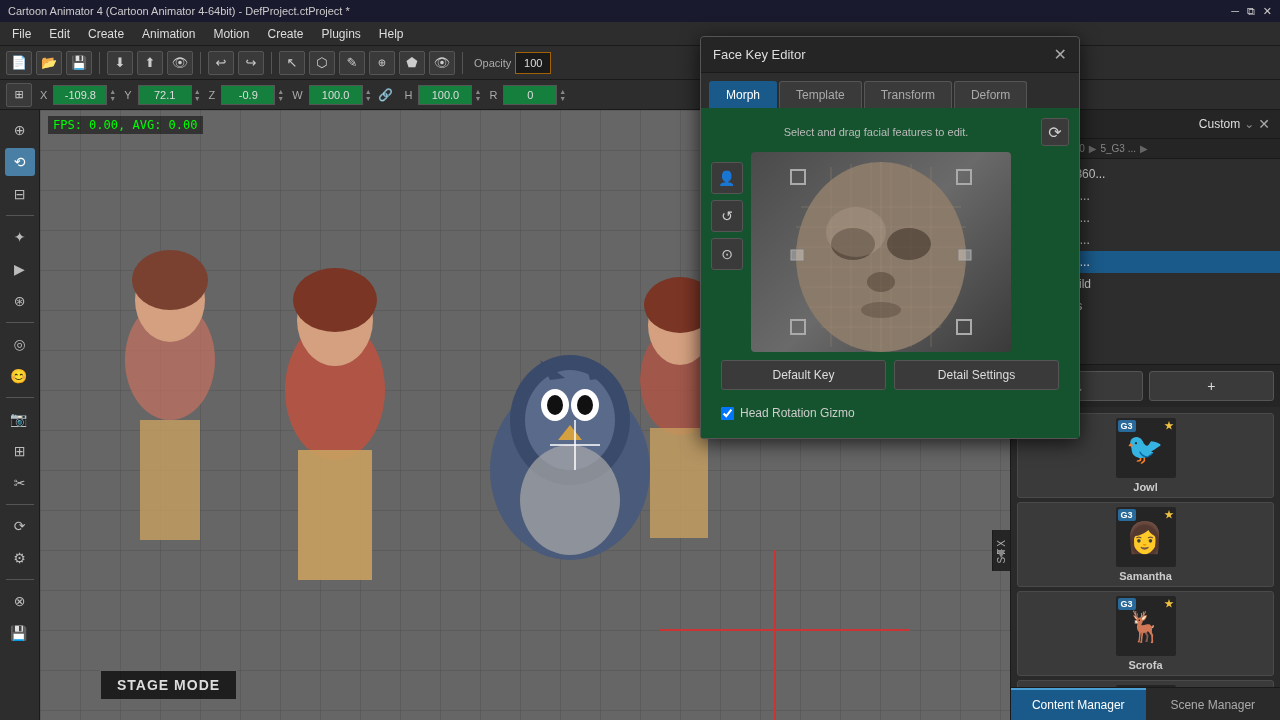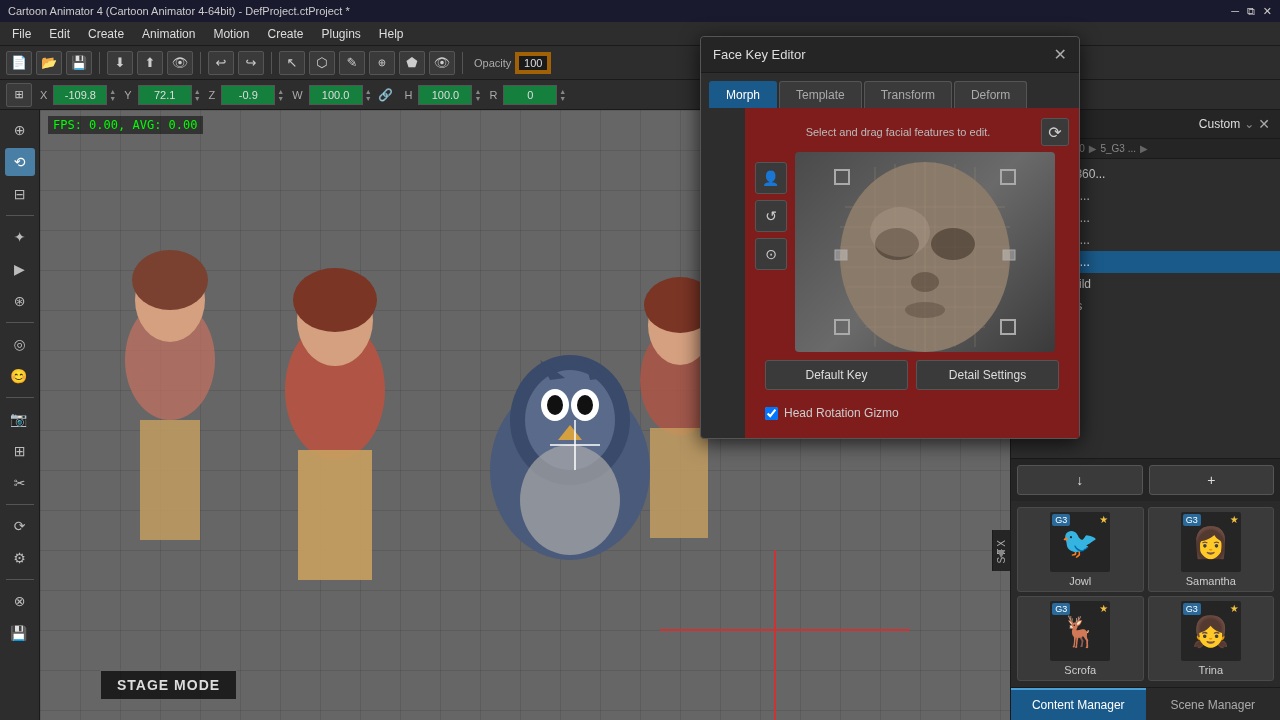--- a/index.html
+++ b/index.html
@@ -12,21 +12,21 @@
 
     
     #menubar { background: #2d2d2d; height: 24px; display: flex; align-items: center; padding: 0 4px; gap: 2px; border-bottom: 1px solid #1a1a1a; }
     .menu-item { padding: 2px 8px; cursor: pointer; color: #ddd; font-size: 12px; }
 
     
     #toolbar { background: #2d2d2d; height: 34px; display: flex; align-items: center; padding: 0 6px; gap: 4px; border-bottom: 1px solid #1a1a1a; }
     .tool-btn { background: #3a3a3a; border: 1px solid #555; color: #ccc; width: 26px; height: 24px; display: flex; align-items: center; justify-content: center; cursor: pointer; font-size: 13px; border-radius: 2px; }
     .tool-separator { width: 1px; height: 22px; background: #555; margin: 0 3px; }
     .opacity-label { color: #aaa; font-size: 11px; margin-left: 4px; }
-    .opacity-value { background: #1a1a1a; border: 4px solid #a16207; color: #ddd; width: 36px; height: 22px; text-align: center; font-size: 11px; display: flex; align-items: center; justify-content: center; }
+    .opacity-value { background: #1a1a1a; border: 1px solid #a16207; color: #ddd; width: 36px; height: 22px; text-align: center; font-size: 11px; display: flex; align-items: center; justify-content: center; }
 
     
     #transformbar { background: #2d2d2d; height: 30px; display: flex; align-items: center; padding: 0 6px; gap: 4px; border-bottom: 1px solid #1a1a1a; }
     .transform-group { display: flex; align-items: center; gap: 2px; }
     .transform-label { color: #aaa; font-size: 11px; padding: 0 4px; }
     .transform-input { background: #15803d; border: 1px solid #555; color: #ddd; width: 54px; height: 20px; text-align: center; font-size: 11px; display: flex; align-items: center; justify-content: center; }
     .transform-arrows { display: flex; flex-direction: column; }
     .transform-arrows span { font-size: 7px; color: #888; cursor: pointer; line-height: 1; }
     .link-icon { color: #888; font-size: 12px; padding: 0 3px; }
 
@@ -47,41 +47,41 @@
     #stage-mode { position: absolute; bottom: 20px; left: 60px; background: rgba(0,0,0,0.7); color: #ddd; padding: 6px 16px; font-size: 14px; font-weight: bold; letter-spacing: 1px; border: 1px solid #666; }
 
     
     #right-panel { width: 270px; background: #2d2d2d; display: flex; flex-direction: column; border-left: 1px solid #1a1a1a; }
 
     
     #scene-list { flex: 1; overflow-y: auto; padding: 4px 0; }
     .scene-item { padding: 4px 8px 4px 16px; cursor: pointer; display: flex; align-items: center; gap: 6px; font-size: 12px; color: #ccc; }
     .scene-item.active { background: #1a5a8a; color: white; }
     .scene-item .arrow { font-size: 10px; color: #888; margin-right: 2px; }
-    #content-grid { display: grid; grid-template-columns: repeat(2, 1fr); gap: 4px; padding: 6px; background: #2a2a2a; max-height: 280px; overflow-y: auto; }
+    #content-grid { display: grid; grid-template-columns: repeat(1, 1fr); gap: 4px; padding: 6px; background: #2a2a2a; max-height: 280px; overflow-y: auto; font-weight: bold; }
     .content-item { background: #3a3a3a; border: 1px solid #4a4a4a; border-radius: 3px; display: flex; flex-direction: column; align-items: center; padding: 4px; cursor: pointer; }
     .content-item-thumb { width: 60px; height: 60px; background: #252525; border-radius: 2px; display: flex; align-items: center; justify-content: center; font-size: 28px; position: relative; }
     .content-item-label { font-size: 11px; color: #ccc; margin-top: 3px; text-align: center; }
     .g3-badge { position: absolute; top: 2px; left: 2px; background: #2a6a9a; color: white; font-size: 9px; padding: 1px 3px; border-radius: 2px; }
     .star-badge { position: absolute; top: 2px; right: 2px; color: #f0c040; font-size: 10px; }
     
     
     #manager-tabs { display: flex; border-top: 1px solid #1a1a1a; }
     .manager-tab { flex: 1; padding: 8px; text-align: center; cursor: pointer; font-size: 12px; background: #2a2a2a; color: #aaa; border-top: 2px solid transparent; }
     .manager-tab.active { background: #1a5a8a; color: white; border-top: 2px solid #4a9fd4; }
 
     
     #face-key-editor { position: absolute; top: 36px; left: 700px; width: 380px; background: #2d2d2d; border: 1px solid #555; border-radius: 4px; box-shadow: 0 4px 20px rgba(0,0,0,0.7); z-index: 100; }
     #fke-titlebar { background: #252525; padding: 8px 12px; display: flex; align-items: center; justify-content: space-between; border-radius: 4px 4px 0 0; border-bottom: 1px solid #1a1a1a; }
     #fke-title { color: #ddd; font-size: 13px; }
     #fke-close { color: #aaa; cursor: pointer; font-size: 16px; }
     #fke-tabs { display: flex; gap: 2px; padding: 8px 8px 0; background: #2d2d2d; }
     .fke-tab { padding: 6px 16px; background: #3a3a3a; color: #aaa; border-radius: 3px 3px 0 0; cursor: pointer; font-size: 12px; border: 1px solid #555; border-bottom: none; }
     .fke-tab.active { background: #1a5a8a; color: white; border-color: #1a5a8a; }
-    #fke-content { padding: 10px; background: #7f1d1d; margin-left: 44px; }
+    #fke-content { padding: 10px; background: #14532d; }
     #fke-hint { color: #bbb; font-size: 12px; text-align: center; margin-bottom: 8px; }
     #fke-face-area { display: flex; align-items: flex-start; gap: 8px; }
     #fke-side-tools { display: flex; flex-direction: column; gap: 6px; padding-top: 10px; }
     .fke-tool-btn { width: 32px; height: 32px; background: #3a3a3a; border: 1px solid #555; border-radius: 3px; display: flex; align-items: center; justify-content: center; cursor: pointer; color: #ccc; font-size: 14px; }
     #fke-face-preview { flex: 1; position: relative; }
     #fke-face-img { width: 260px; height: 200px; background: linear-gradient(135deg, #4a4a4a 0%, #6a6a6a 50%, #3a3a3a 100%); border-radius: 4px; position: relative; display: flex; align-items: center; justify-content: center; overflow: hidden; }
     #fke-refresh { position: absolute; top: 0; right: 0; width: 28px; height: 28px; background: #3a3a3a; border: 1px solid #555; border-radius: 3px; display: flex; align-items: center; justify-content: center; cursor: pointer; color: #ccc; font-size: 14px; }
     #fke-rotation { display: flex; align-items: center; gap: 6px; padding: 8px 10px; }
     #fke-rotation input[type=checkbox] { cursor: pointer; }
     #fke-rotation label { color: #ccc; font-size: 12px; cursor: pointer; }

